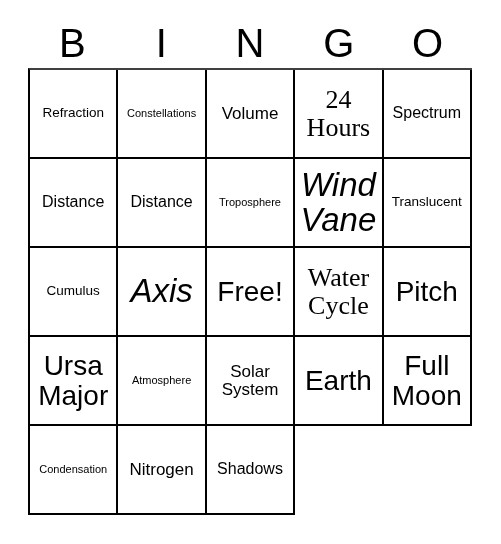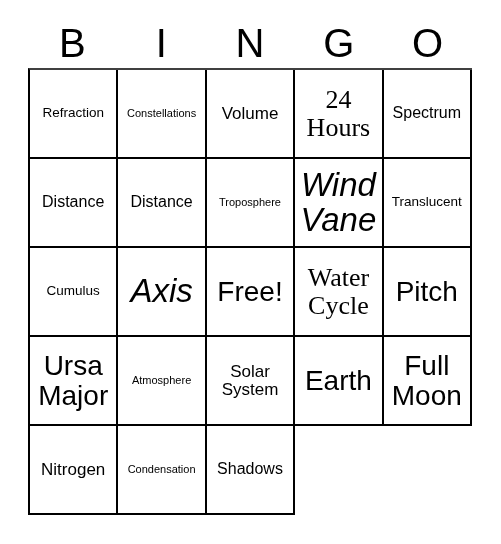--- a/index.html
+++ b/index.html
@@ -160,23 +160,23 @@
 System</span>
       </div>
       <div class="cell">
         <span class="cell-text fs-xxl">Earth</span>
       </div>
       <div class="cell">
         <span class="cell-text fs-xxl">Full
 Moon</span>
       </div>
       <div class="cell">
-        <span class="cell-text fs-l">Nitrogen</span>
+        <span class="cell-text fs-xs">Condensation</span>
       </div>
       <div class="cell">
-        <span class="cell-text fs-xs">Condensation</span>
+        <span class="cell-text fs-l">Nitrogen</span>
       </div>
       <div class="cell">
         <span class="cell-text fs-m">Shadows</span>
       </div>
     </div>
 
 </div>
 
 </body></html>

